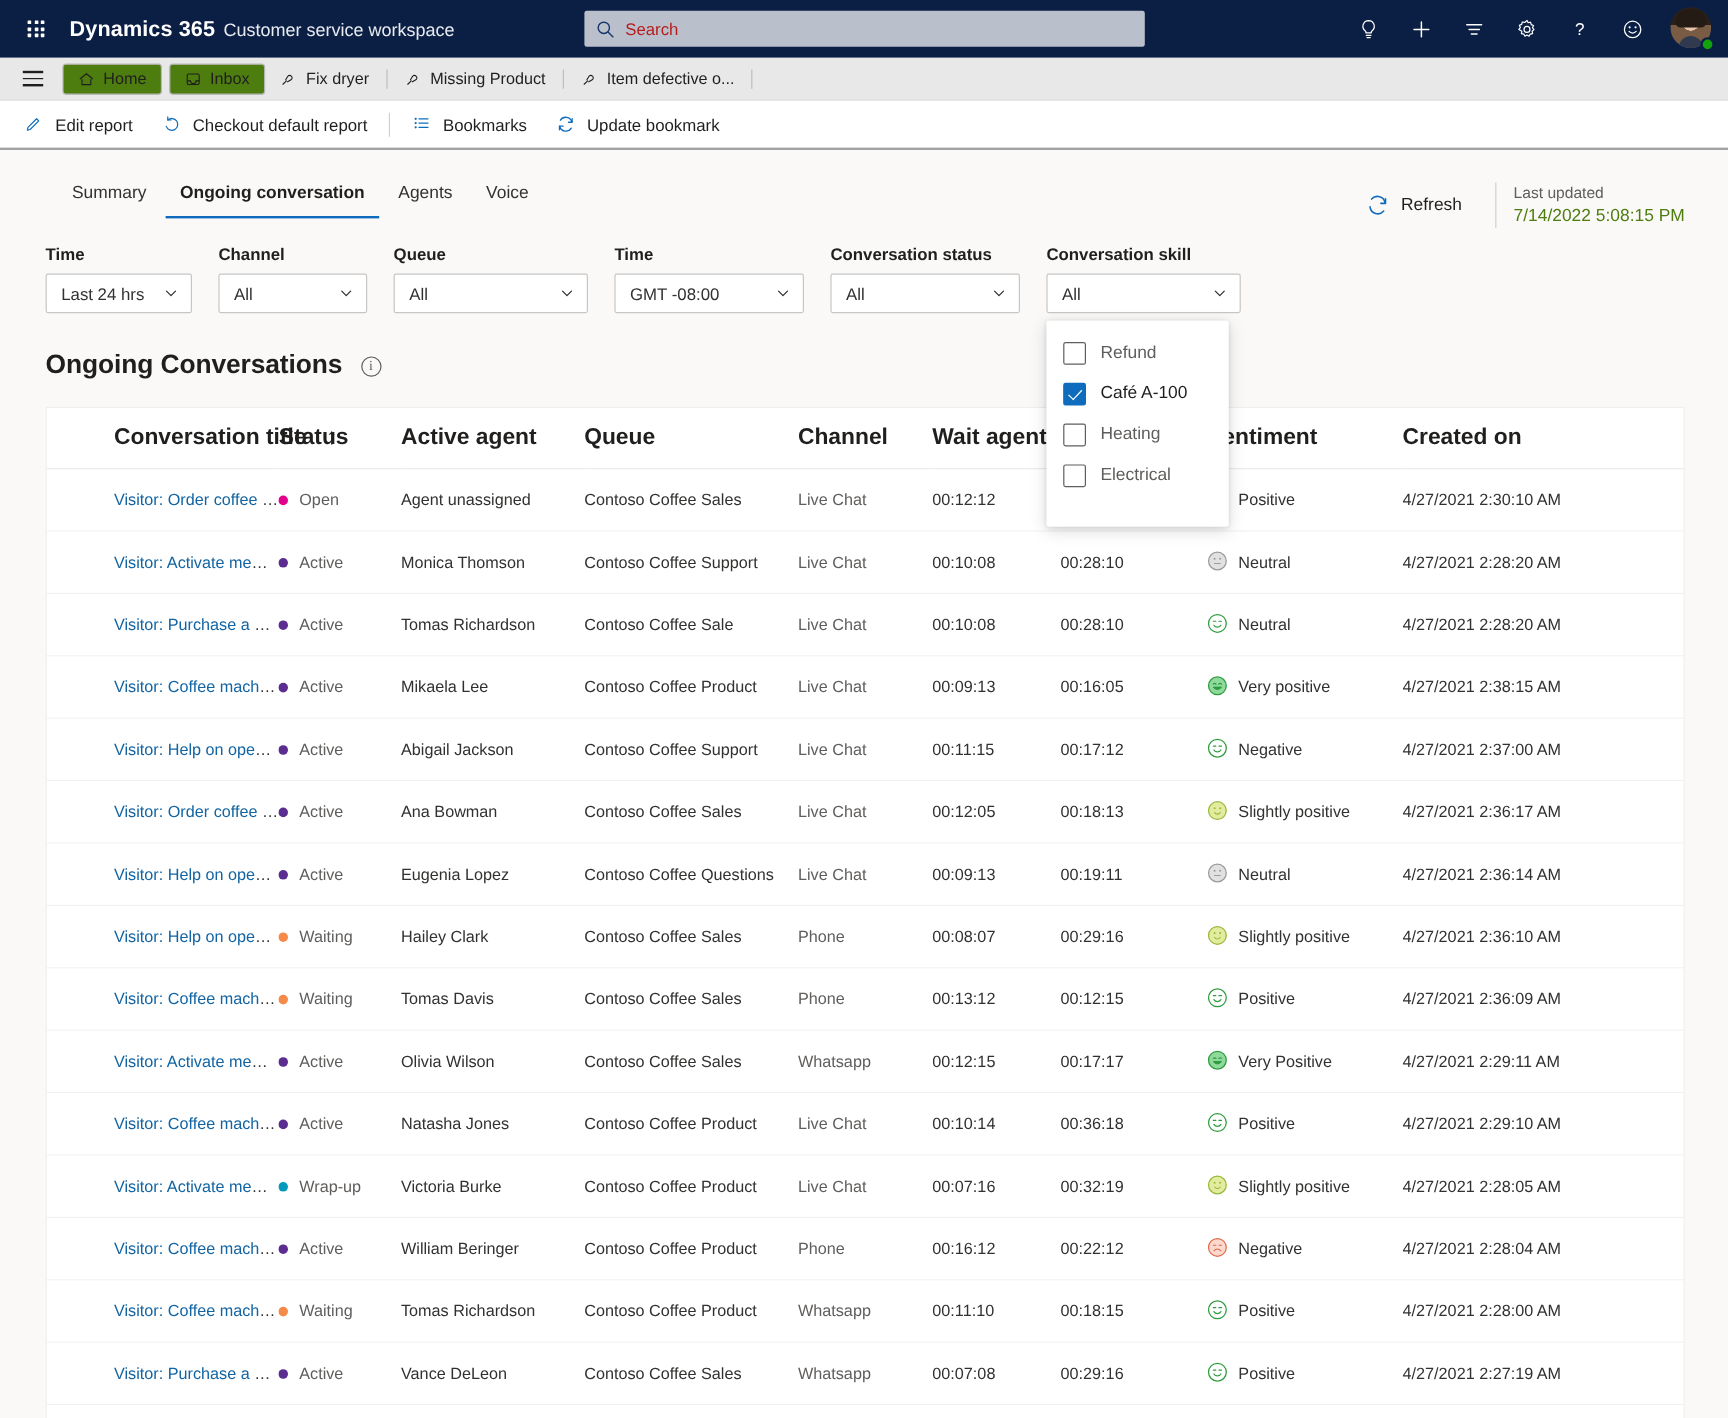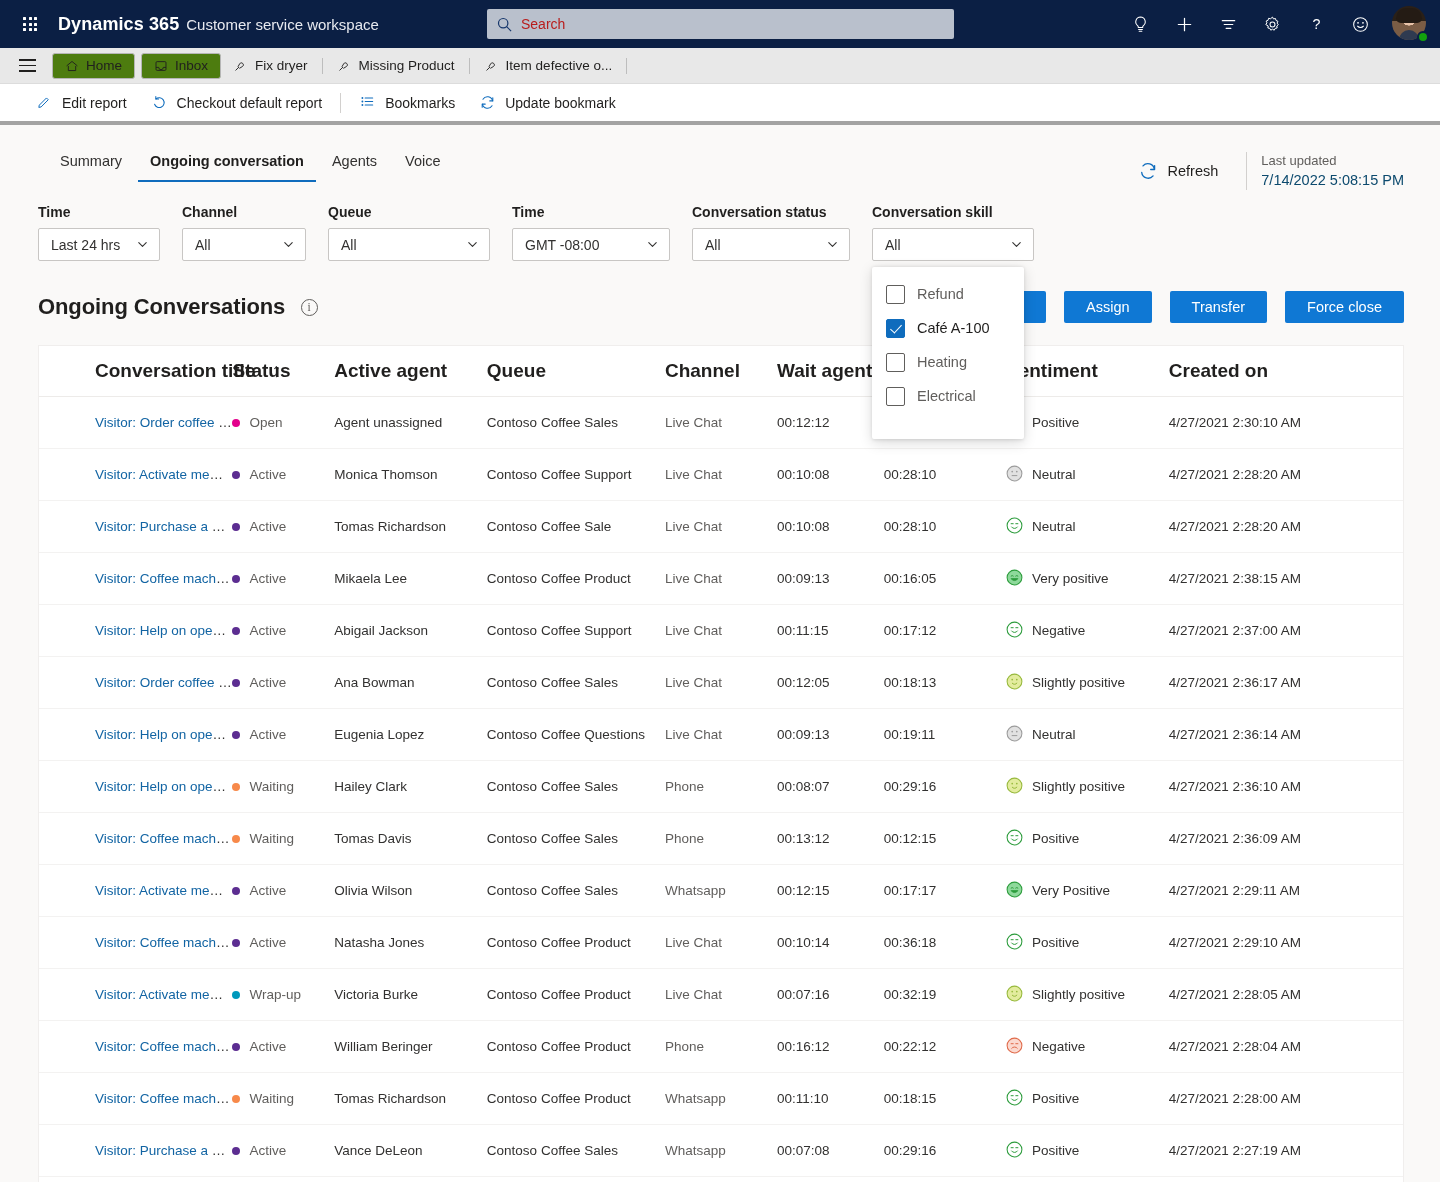--- a/index.html
+++ b/index.html
@@ -64,21 +64,21 @@
   }
   .tab-plain {
     display: flex; align-items: center; gap: 8px; height: 26px; padding: 0 12px;
     font-size: 13.5px; color: #201f1e; cursor: pointer; white-space: nowrap;
   }
   .tab-sep { width: 1px; height: 16px; background: #bdbdbd; margin: 0 2px; }
 
   
   .cmdbar {
     height: 41px; background: #ffffff; display: flex; align-items: center;
-    padding: 0 24px; gap: 0; border-bottom: 4px solid #a3a3a3;
+    padding: 0 8px; gap: 0; border-bottom: 2px solid #a3a3a3;
   }
   .cmd-item {
     display: flex; align-items: center; gap: 9px; padding: 0 12px; height: 34px;
     font-size: 14px; color: #201f1e; cursor: pointer; border-radius: 2px; white-space: nowrap;
   }
   .cmd-sep { width: 1px; height: 20px; background: #d2d0ce; margin: 0 6px; }
 
   
   .page { background: #faf9f8; height: calc(1182px - 48px - 36px - 41px); position: relative; }
 
@@ -88,21 +88,21 @@
     border-bottom: 2.5px solid transparent; white-space: nowrap;
   }
   .subtab.active { font-weight: 700; color: #201f1e; border-bottom-color: #0f6cbd; }
 
   .refresh-area {
     position: absolute; right: 36px; top: 26px; display: flex; align-items: center; gap: 0;
   }
   .refresh-btn { display: flex; align-items: center; gap: 10px; padding: 6px 14px; cursor: pointer; border-radius: 2px; font-size: 14.5px; color: #201f1e; }
   .vdiv { width: 1px; height: 38px; background: #d2d0ce; margin: 0 14px; }
   .lastupd-lbl { font-size: 13px; color: #605e5c; line-height: 19px; }
-  .lastupd-val { font-size: 14.5px; color: #0c4a6e; line-height: 21px; }
+  .lastupd-val { font-size: 14.5px; color: #4d7c0f; line-height: 21px; }
 
   
   .filters { display: flex; padding: 22px 0 0 38px; gap: 0; align-items: flex-start; }
   .filter { margin-right: 22px; position: relative; }
   .filter-lbl { font-size: 14px; font-weight: 700; color: #201f1e; margin-bottom: 8px; }
   .combo {
     height: 33px; border: 1px solid #c8c6c4; border-radius: 2px; background: #fff;
     display: flex; align-items: center; padding: 0 10px 0 12px; gap: 8px; cursor: pointer;
     font-size: 14px; color: #323130; justify-content: space-between;
   }
@@ -421,26 +421,20 @@
           <span class="dd-lbl">Electrical</span>
         </div>
       </div>
     </div>
   </div>
 
   <div class="section-row">
     <div>
       <span class="section-title">Ongoing Conversations</span>
       <span class="info-i">i</span>
-    </div>
-    <div class="act-btns">
-      <button class="btn-primary">Monitor</button>
-      <button class="btn-primary">Assign</button>
-      <button class="btn-primary">Transfer</button>
-      <button class="btn-primary">Force close</button>
     </div>
   </div>
 
   <div class="table-wrap">
     <table>
       <thead>
         <tr>
           <th class="c-title">
             <span>Conversation title</span>
             <span style="margin-left:11px">↑</span>

